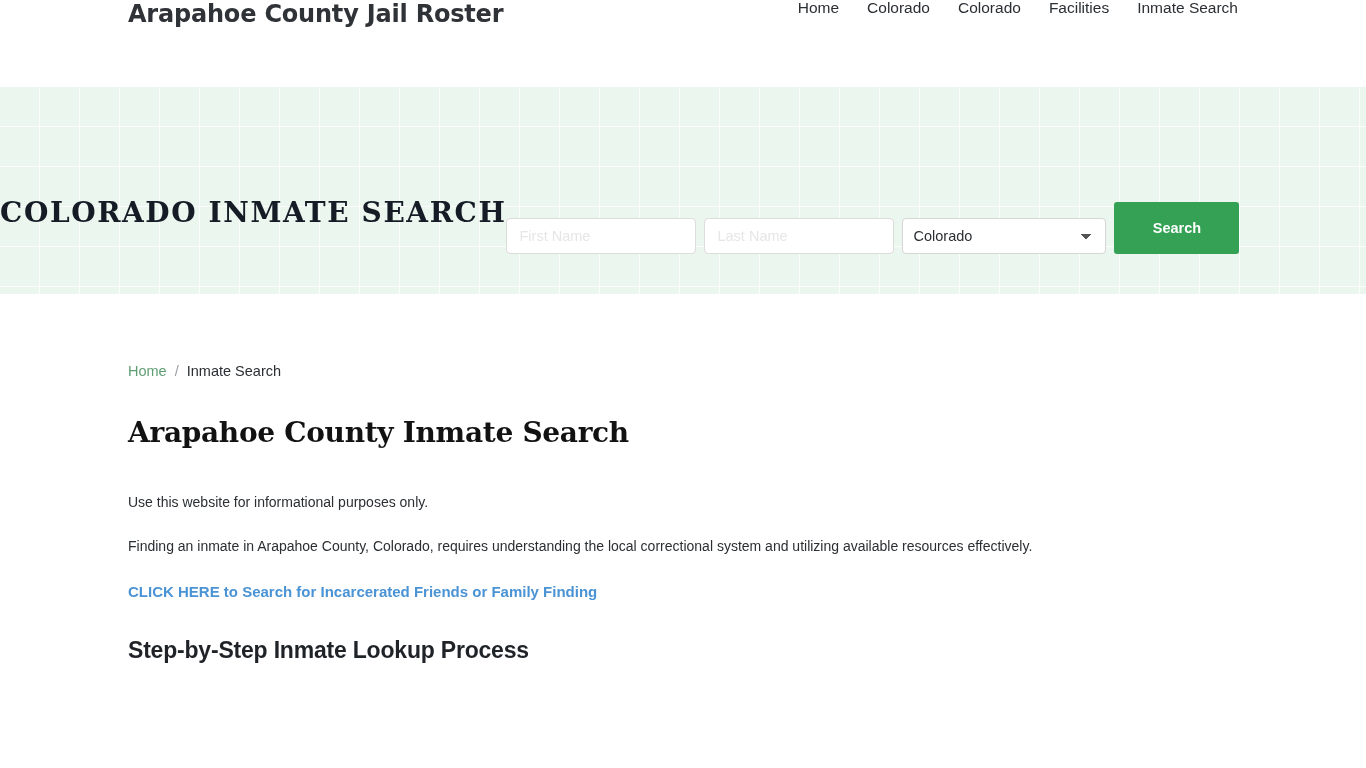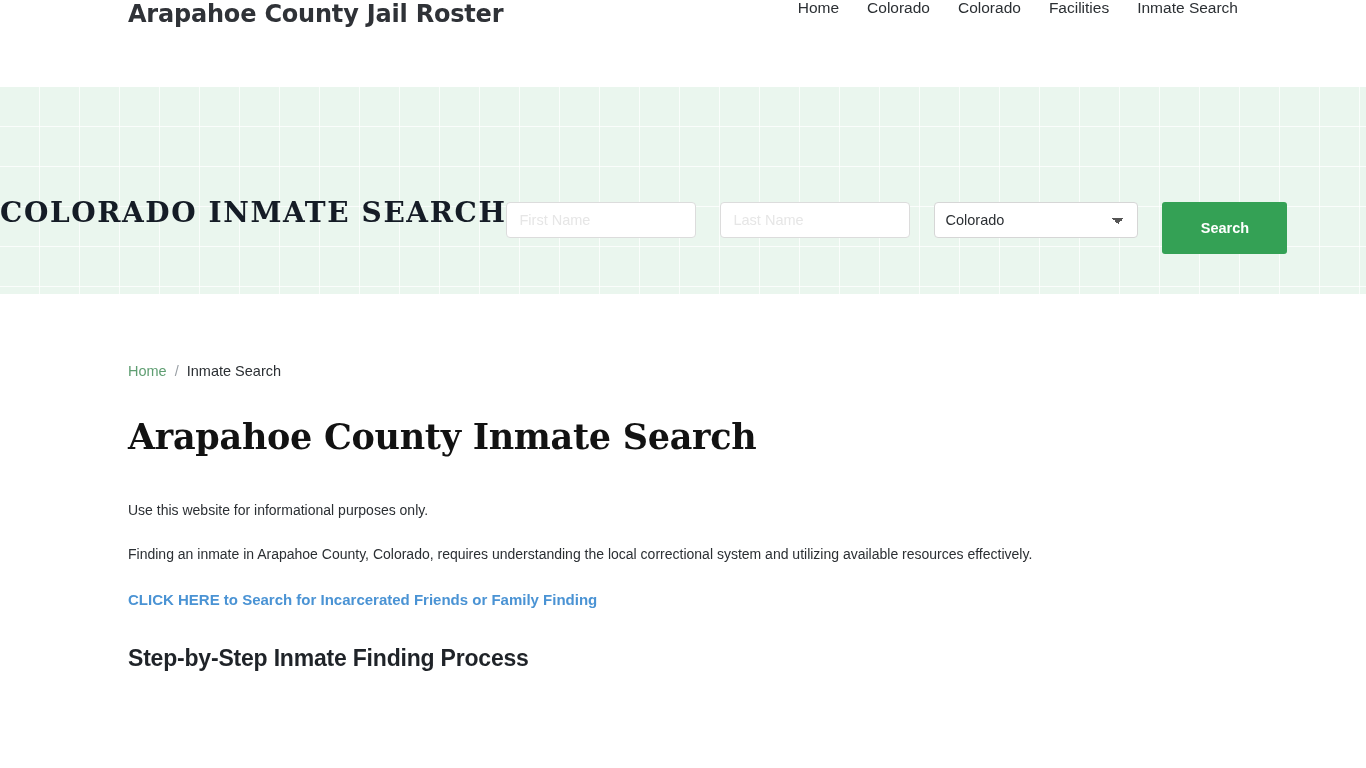--- a/index.html
+++ b/index.html
@@ -71,22 +71,22 @@
     font-size: 28px;
     font-weight: 700;
     letter-spacing: 1.6px;
     color: #151c26;
     text-transform: uppercase;
     line-height: 1.2;
   }
   .search-form {
     margin-top: 31px;
     display: flex;
-    align-items: flex-start;
-    gap: 24px;
+    align-items: flex-end;
+    gap: 8px;
   }
   .text-input {
     width: 190px;
     height: 36px;
     padding: 0 12px;
     font-family: "Liberation Sans", sans-serif;
     font-size: 14.5px;
     color: #333333;
     background: #ffffff;
     border: 1px solid #dcdcdc;
@@ -153,21 +153,21 @@
   }
   .breadcrumb-sep {
     color: #9aa0a6;
   }
   .breadcrumb-current {
     color: #2b2f33;
   }
   .page-title {
     margin: 38px 0 0 0;
     font-family: "DejaVu Serif", serif;
-    font-size: 35px;
+    font-size: 28px;
     font-weight: 700;
     color: #121212;
     letter-spacing: -0.3px;
     line-height: 1.15;
   }
   .body-text {
     margin: 0;
     padding-top: 22px;
     font-size: 14px;
     line-height: 1.62;
@@ -230,19 +230,19 @@
 
   <h1 class="page-title">Arapahoe County Inmate Search</h1>
 
   <p class="body-text first-para">Use this website for informational purposes only.</p>
 
   <p class="body-text">Finding an inmate in Arapahoe County, Colorado, requires understanding the local correctional system and utilizing available resources effectively.</p>
 
   <a class="inline-link" href="#">CLICK HERE to Search for Incarcerated Friends or Family Finding</a>
 
 
-  <h2 class="section-heading">Step-by-Step Inmate Finding Process</h2>
+  <h2 class="section-heading">Step-by-Step Inmate Lookup Process</h2>
 
   
 
   
 
 </main>
 
 </body></html>

